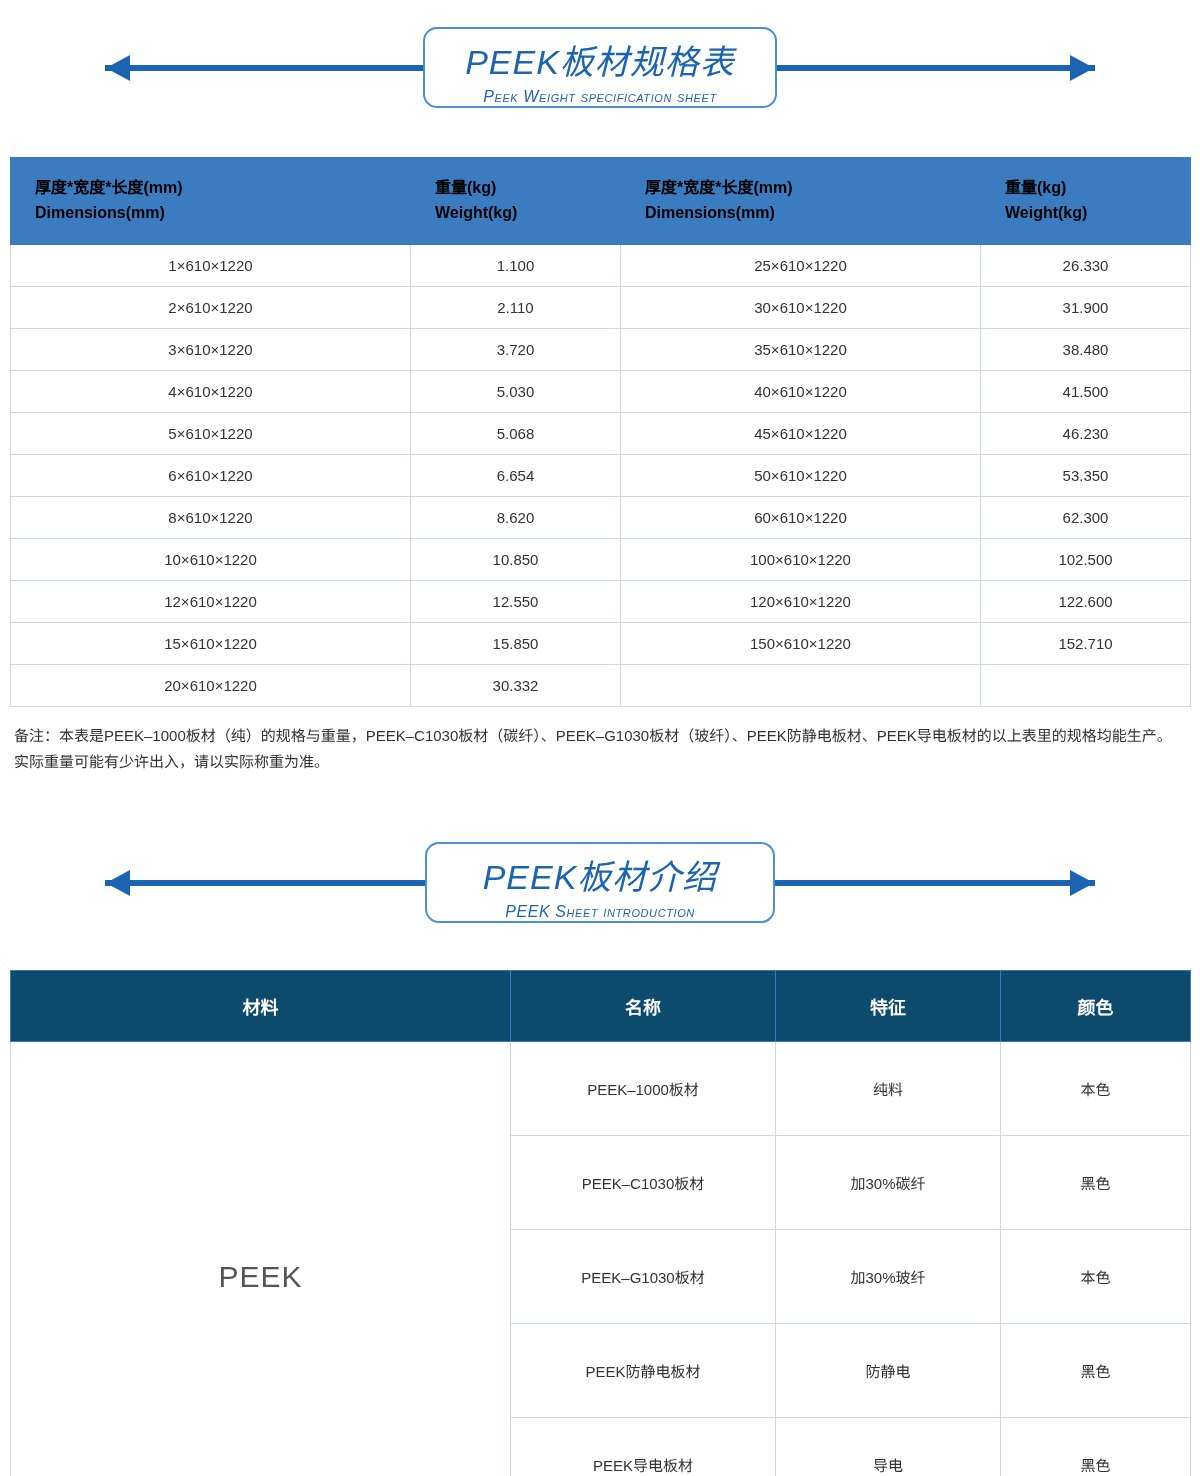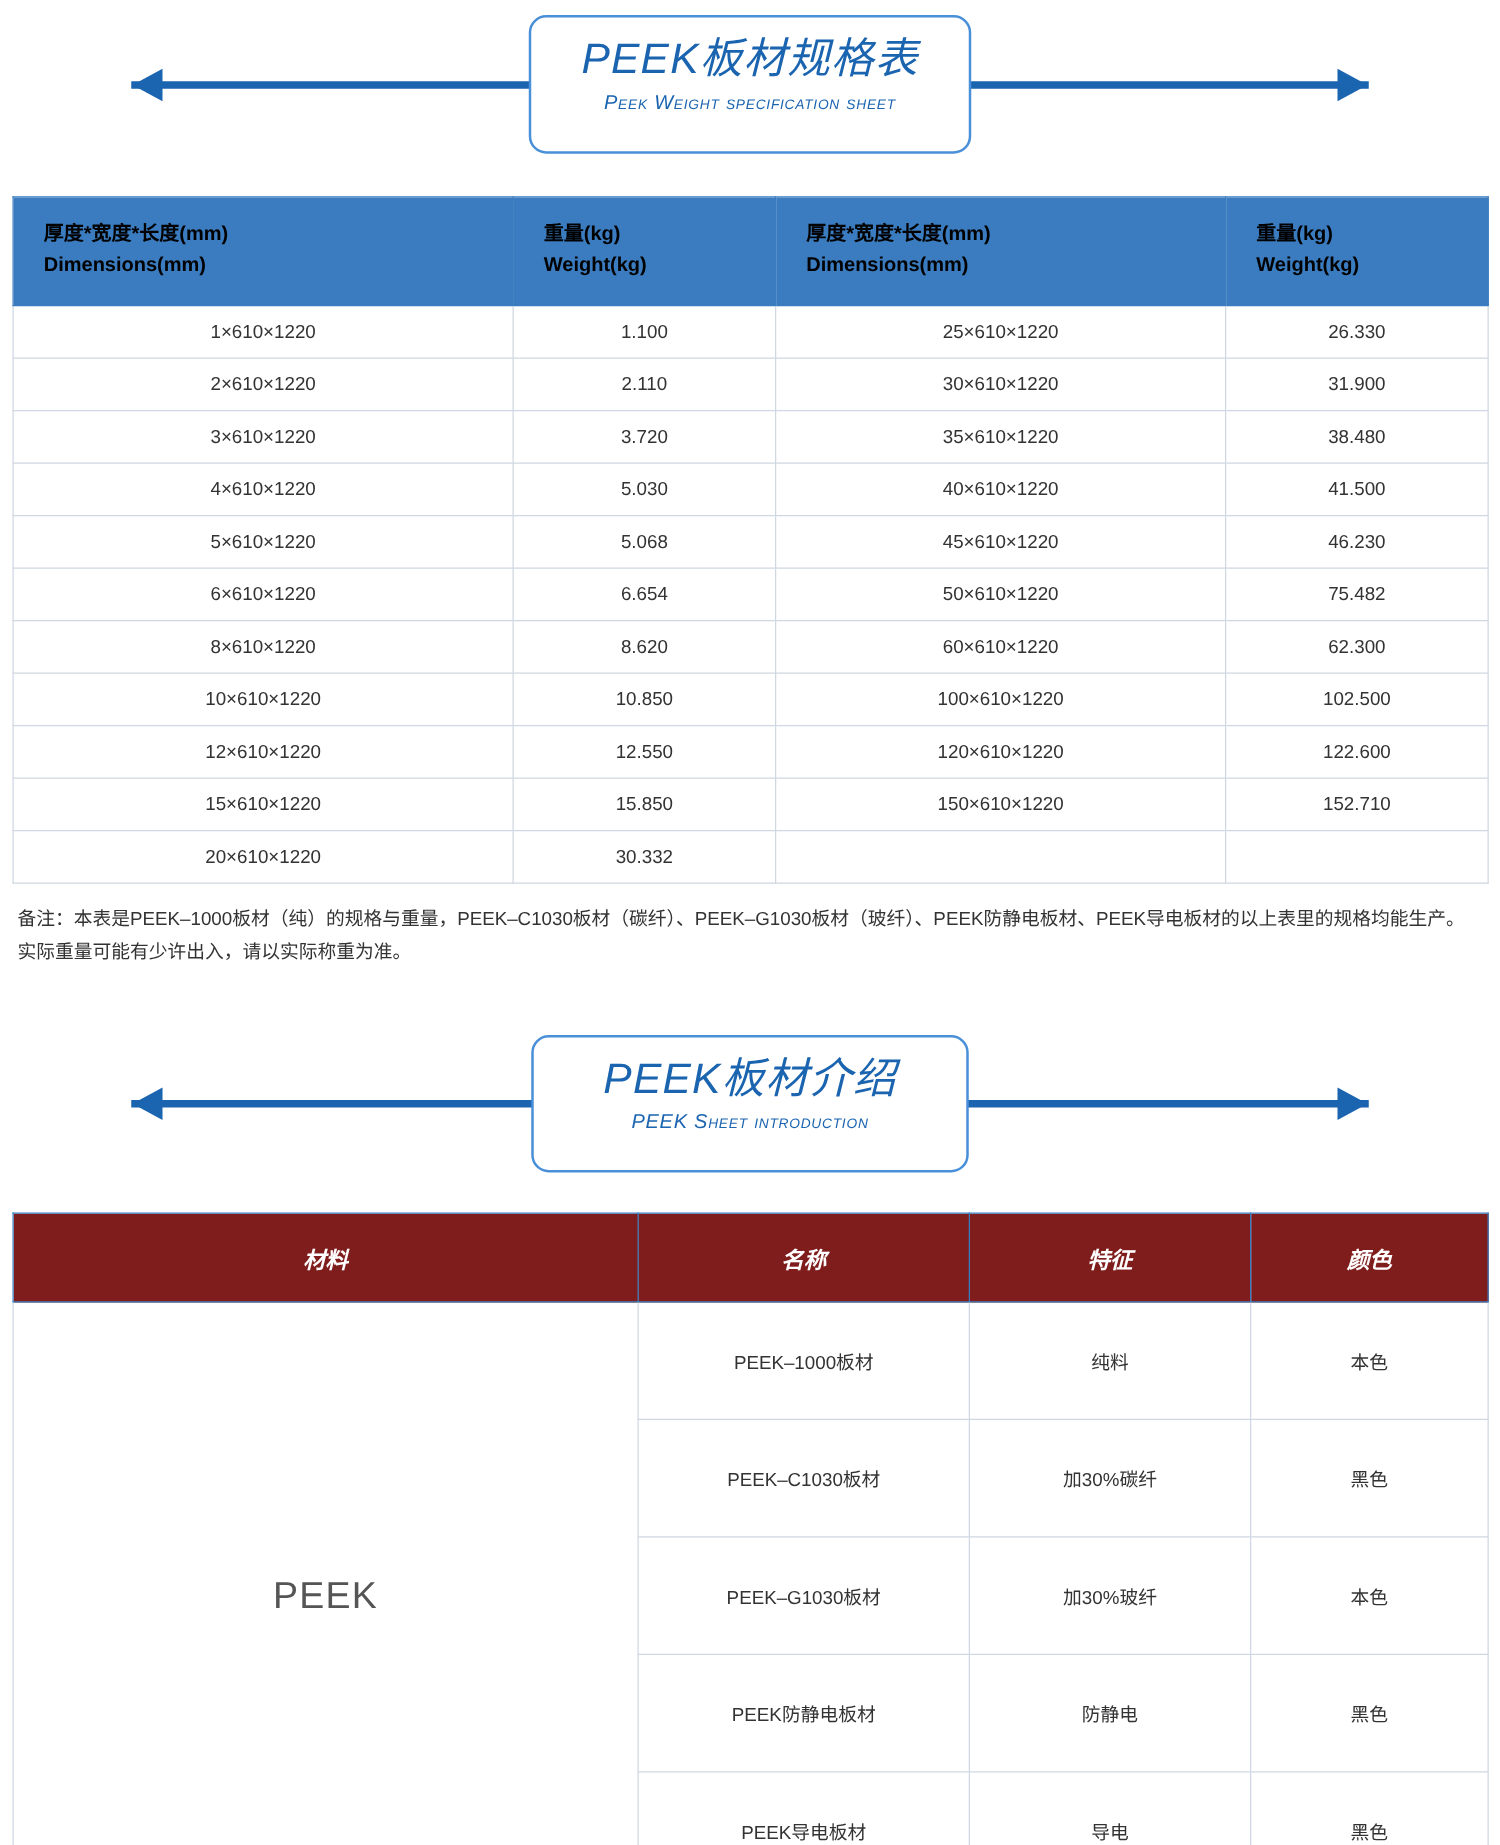--- a/index.html
+++ b/index.html
@@ -49,21 +49,21 @@
   .banner .arrow-head.right {
     right: 106px;
     border-left: 24px solid #1b64b0;
   }
   .banner-box {
     position: relative;
     z-index: 2;
     background: #ffffff;
     border: 2px solid #4a90d9;
     border-radius: 14px;
-    padding: 14px 40px 29px 40px;
+    padding: 14px 40px 0 40px;
     text-align: center;
     min-width: 350px;
   }
   .banner-title {
     font-size: 34px;
     font-style: italic;
     color: #1b64b0;
     letter-spacing: 1px;
     line-height: 1.15;
     white-space: nowrap;
@@ -131,28 +131,27 @@
   table.intro {
     width: 1180px;
     border-collapse: collapse;
     table-layout: fixed;
   }
   table.intro col.m1 { width: 500px; }
   table.intro col.m2 { width: 265px; }
   table.intro col.m3 { width: 225px; }
   table.intro col.m4 { width: 190px; }
   table.intro th {
-    background: #7f1d1d;
+    background: #0c4a6e;
     color: #ffffff;
     font-size: 18px;
     font-weight: bold;
     padding: 22px 6px;
     border: 1px solid #3a7cbf;
     text-align: center;
-    font-style: italic;
   }
   table.intro td {
     border: 1px solid #cfd8e2;
     text-align: center;
     font-size: 15px;
     color: #333333;
     padding: 10px 6px;
     height: 94px;
   }
   table.intro td.material {
@@ -231,21 +230,21 @@
       <tr>
         <td>5×610×1220</td>
         <td>5.068</td>
         <td>45×610×1220</td>
         <td>46.230</td>
       </tr>
       <tr>
         <td>6×610×1220</td>
         <td>6.654</td>
         <td>50×610×1220</td>
-        <td>75.482</td>
+        <td>53.350</td>
       </tr>
       <tr>
         <td>8×610×1220</td>
         <td>8.620</td>
         <td>60×610×1220</td>
         <td>62.300</td>
       </tr>
       <tr>
         <td>10×610×1220</td>
         <td>10.850</td>

